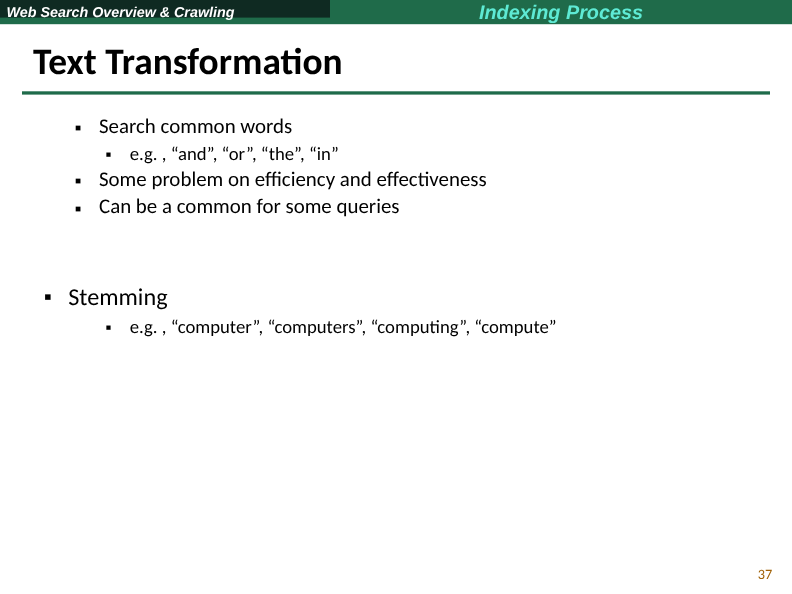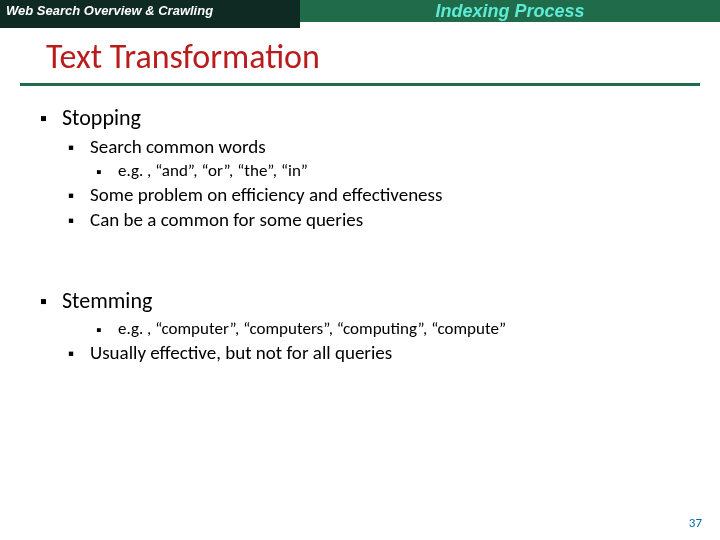--- a/index.html
+++ b/index.html
@@ -1,55 +1,53 @@
 <!DOCTYPE html>
 <html><head>
 <meta charset="utf-8">
 <style>
   * { margin: 0; padding: 0; box-sizing: border-box; }
   html, body { width: 720px; height: 540px; font-family: Calibri, "Segoe UI", Arial, sans-serif; background: #fff; color: #000; }
   .slide { width: 720px; height: 540px; position: relative; }
   .header-bar { width: 100%; height: 22px; background: #1f6b4a; display: flex; }
-  .header-left { width: 300px; height: 28px; background: #0f2a22; color: #fff; font-style: italic; font-weight: bold; font-size: 13px; line-height: 22px; padding-left: 6px; font-family: Verdana, Geneva, sans-serif; }
+  .header-left { width: 300px; height: 16px; background: #0f2a22; color: #fff; font-style: italic; font-weight: bold; font-size: 13px; line-height: 22px; padding-left: 6px; font-family: Verdana, Geneva, sans-serif; }
   .header-right { flex: 1; color: #5eead4; font-style: italic; font-weight: bold; font-size: 18px; line-height: 22px; text-align: center; font-family: Verdana, Geneva, sans-serif; }
-  .title { font-size: 34px; font-weight: 400; padding: 14px 0 6px 30px; color: #b91c1c; margin-left: 16px; }
+  .title { font-size: 34px; font-weight: 700; padding: 14px 0 6px 30px; color: #000000; }
   .title-underline { height: 3px; background: #1f6b4a; margin: 0 20px 18px 20px; }
   .content { padding: 0 40px 0 40px; }
   .bullet { position: relative; padding-left: 22px; }
   .bullet::before { content: "\25AA"; position: absolute; left: 0; top: 0.1em; font-size: 0.9em; }
   .lvl1 { font-size: 22px; margin-bottom: 4px; margin-top: 6px; }
   .lvl2 { font-size: 19px; margin-left: 28px; margin-top: 2px; }
   .lvl3 { font-size: 17px; margin-left: 56px; margin-top: 2px; }
   .gap { height: 50px; }
   .stem { color: #3a8a5a; font-style: italic; }
-  .pagenum { position: absolute; right: 18px; bottom: 10px; font-size: 13px; color: #0369a1; }
+  .pagenum { position: absolute; right: 18px; bottom: 10px; font-size: 13px; color: #a16207; }
 </style>
 </head>
 <body>
 
 <div class="slide">
 
   <div class="header-bar">
     <div class="header-left">Web Search Overview &amp; Crawling</div>
     <div class="header-right">Indexing Process</div>
   </div>
 
   <div class="title">Text Transformation</div>
   <div class="title-underline"></div>
 
   <div class="content">
 
-    <div class="bullet lvl1">Stopping</div>
     <div class="bullet lvl2">Search common words</div>
     <div class="bullet lvl3">e.g. , “and”, “or”, “the”, “in”</div>
     <div class="bullet lvl2">Some problem on efficiency and effectiveness</div>
     <div class="bullet lvl2">Can be a common for some queries</div>
 
     <div class="gap"></div>
 
     <div class="bullet lvl1">Stemming</div>
     <div class="bullet lvl3">e.g. , “computer”, “computers”, “computing”, “compute”</div>
-    <div class="bullet lvl2">Usually effective, but not for all queries</div>
 
   </div>
 
   <div class="pagenum">37</div>
 </div>
 
 </body></html>

